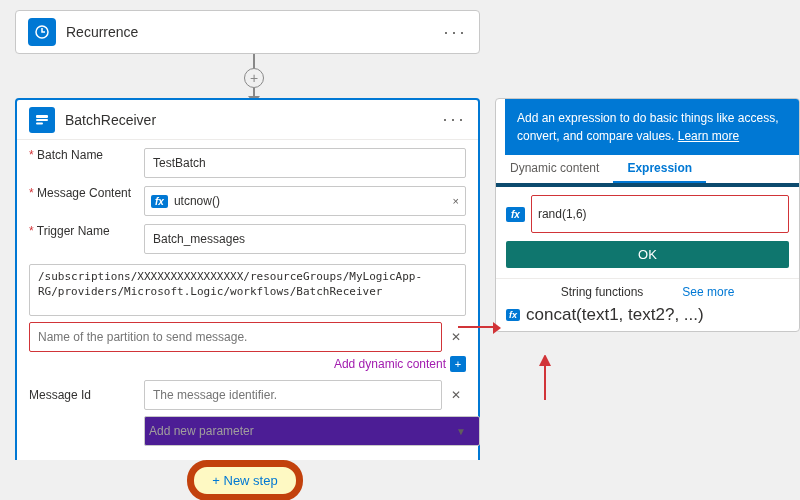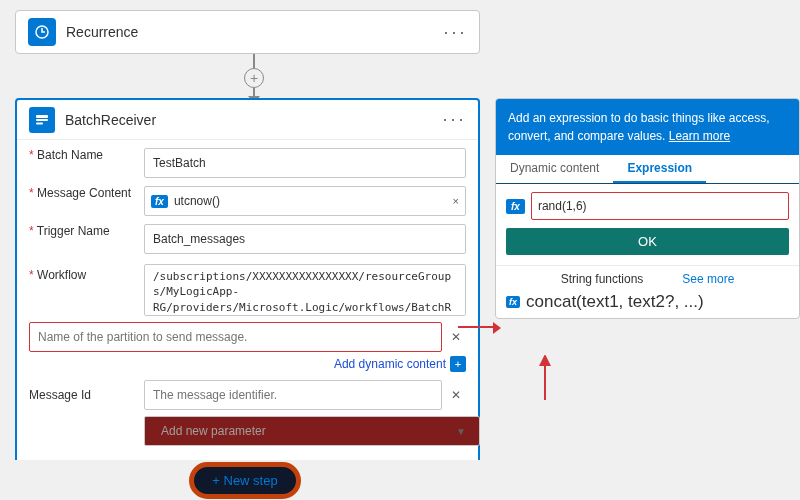--- a/index.html
+++ b/index.html
@@ -240,21 +240,21 @@
     
     .add-dynamic {
       display: flex;
       justify-content: flex-end;
       align-items: center;
       padding: 2px 0 4px 115px;
       margin-bottom: 4px;
     }
     .add-dynamic-link {
       font-size: 12px;
-      color: #1d4ed8;
+      color: #a21caf;
       cursor: pointer;
       text-decoration: none;
     }
     .add-dynamic-icon {
       display: inline-flex;
       align-items: center;
       justify-content: center;
       width: 16px;
       height: 16px;
       background: #0078d4;
@@ -275,24 +275,24 @@
     .param-row {
       display: flex;
       align-items: center;
       margin-bottom: 8px;
     }
     .param-select {
       flex: 1;
       height: 30px;
       border: 1px solid #c8c8c8;
       border-radius: 2px;
-      padding: 0 16px;
+      padding: 0 4px;
       font-size: 12px;
       color: #a19f9d;
-      background: #7f1d1d;
+      background: #4c1d95;
       appearance: none;
       cursor: pointer;
     }
     .param-chevron {
       margin-left: -24px;
       font-size: 10px;
       color: #605e5c;
       pointer-events: none;
     }
 
@@ -302,22 +302,22 @@
       bottom: 0;
       left: 0;
       width: 490px;
       height: 40px;
       display: flex;
       align-items: center;
       justify-content: center;
       background: #f0f0f0;
     }
     .new-step-btn {
-      background: #0f172a;
-      border: 5px solid #c2410c;
+      background: #fef9c3;
+      border: 7px solid #c2410c;
       border-radius: 20px;
       padding: 6px 18px;
       font-size: 13px;
       color: #0078d4;
       cursor: pointer;
       display: flex;
       align-items: center;
       gap: 6px;
     }
 
@@ -331,28 +331,29 @@
       border: 1px solid #c8c8c8;
       border-radius: 4px;
       overflow: hidden;
     }
     .expr-header {
       background: #0078d4;
       color: #fff;
       padding: 10px 12px;
       font-size: 12px;
       line-height: 1.5;
+      margin-left: 9px;
     }
     .expr-header a {
       color: #fff;
       text-decoration: underline;
     }
     .expr-tabs {
       display: flex;
-      border-bottom: 1px solid #0c4a6e;
+      border-bottom: 4px solid #0c4a6e;
     }
     .expr-tab {
       padding: 6px 14px;
       font-size: 12px;
       cursor: pointer;
       color: #605e5c;
       border-bottom: 2px solid transparent;
     }
     .expr-tab.active {
       color: #0078d4;
@@ -369,21 +370,21 @@
       background: #0078d4;
       color: #fff;
       font-size: 10px;
       font-style: italic;
       font-weight: bold;
       padding: 2px 5px;
       border-radius: 2px;
     }
     .expr-input-field {
       flex: 1;
-      height: 28px;
+      height: 38px;
       border: 1px solid #d13438;
       border-radius: 2px;
       padding: 0 6px;
       font-size: 12px;
       color: #323130;
       outline: none;
     }
     .expr-ok-btn {
       margin: 0 10px 10px 10px;
       background: #0f766e;
@@ -513,23 +514,20 @@
       </div>
 
       <div class="form-row">
         <div class="form-label">
           <span style="color:#d13438">*</span> <span>Trigger Name</span>
         </div>
         <input class="form-input" type="text" value="Batch_messages" style="">
       </div>
 
       <div class="form-row" style="align-items:flex-start; padding-top:2px;">
-        <div class="form-label" style="padding-top:4px;">
-          <span style="color:#d13438">*</span> <span>Workflow</span>
-        </div>
         <textarea class="form-textarea" rows="3" style="height: 52px;">/subscriptions/XXXXXXXXXXXXXXXX/resourceGroups/MyLogicApp-RG/providers/Microsoft.Logic/workflows/BatchReceiver</textarea>
       </div>
 
       <div class="partition-row">
         <input class="partition-input" type="text" placeholder="Name of the partition to send message." style="">
         <span class="clear-btn">✕</span>
       </div>
 
       <div class="add-dynamic">
         <a class="add-dynamic-link">Add dynamic content</a>

